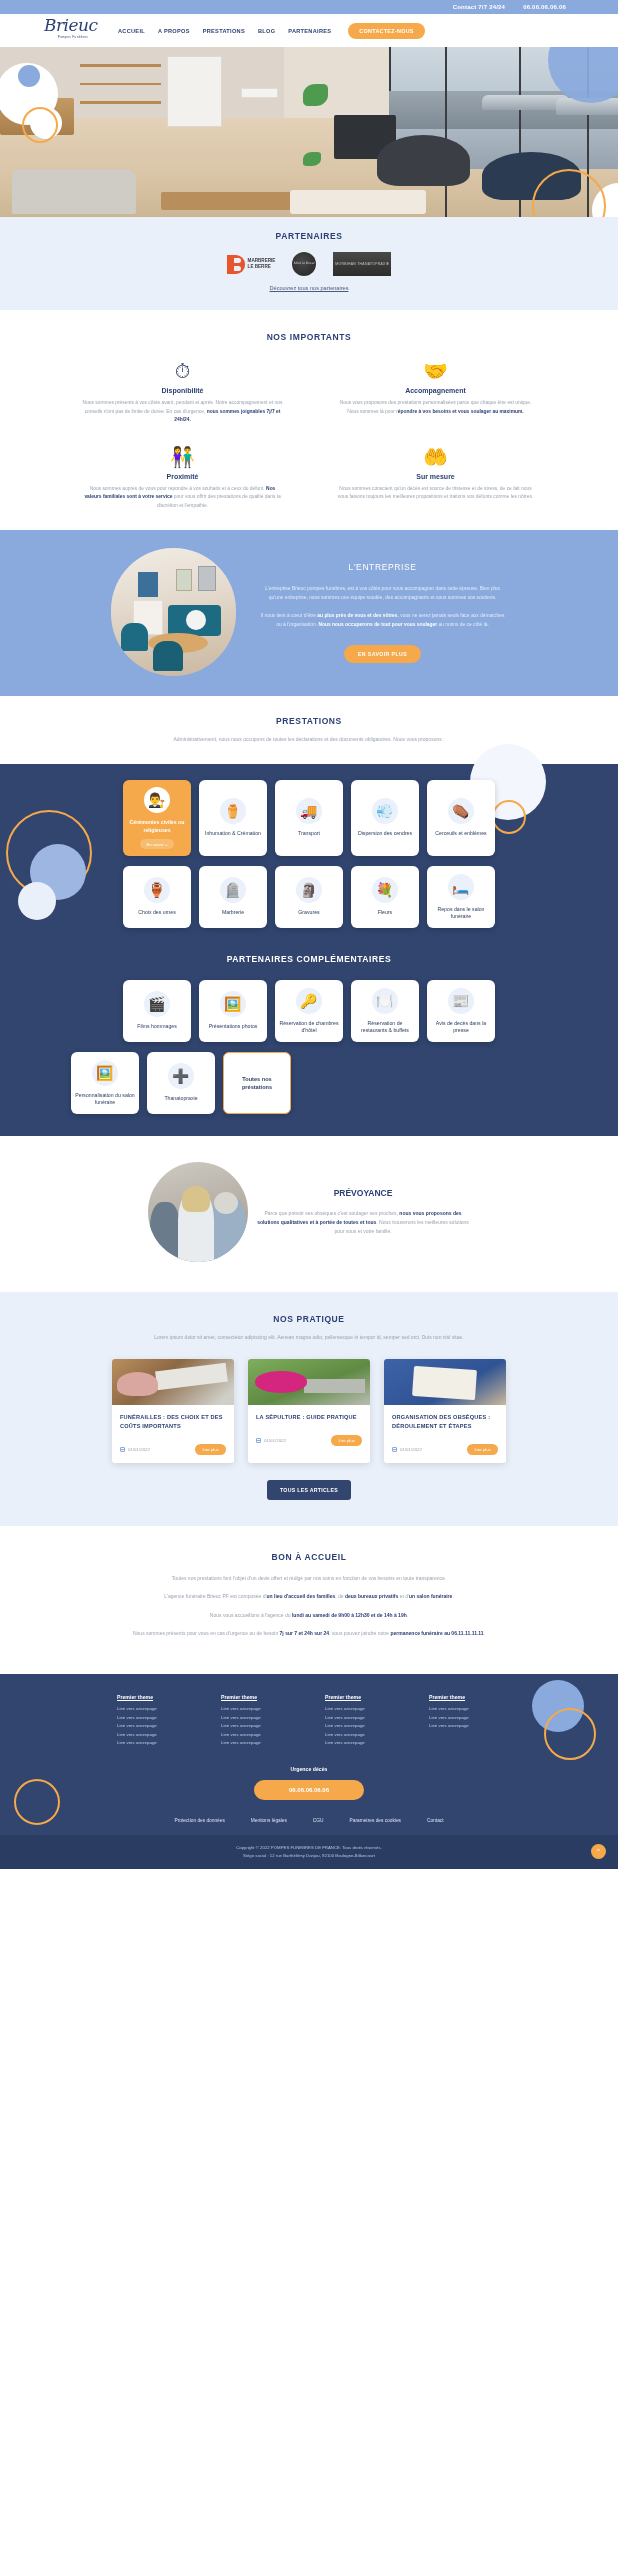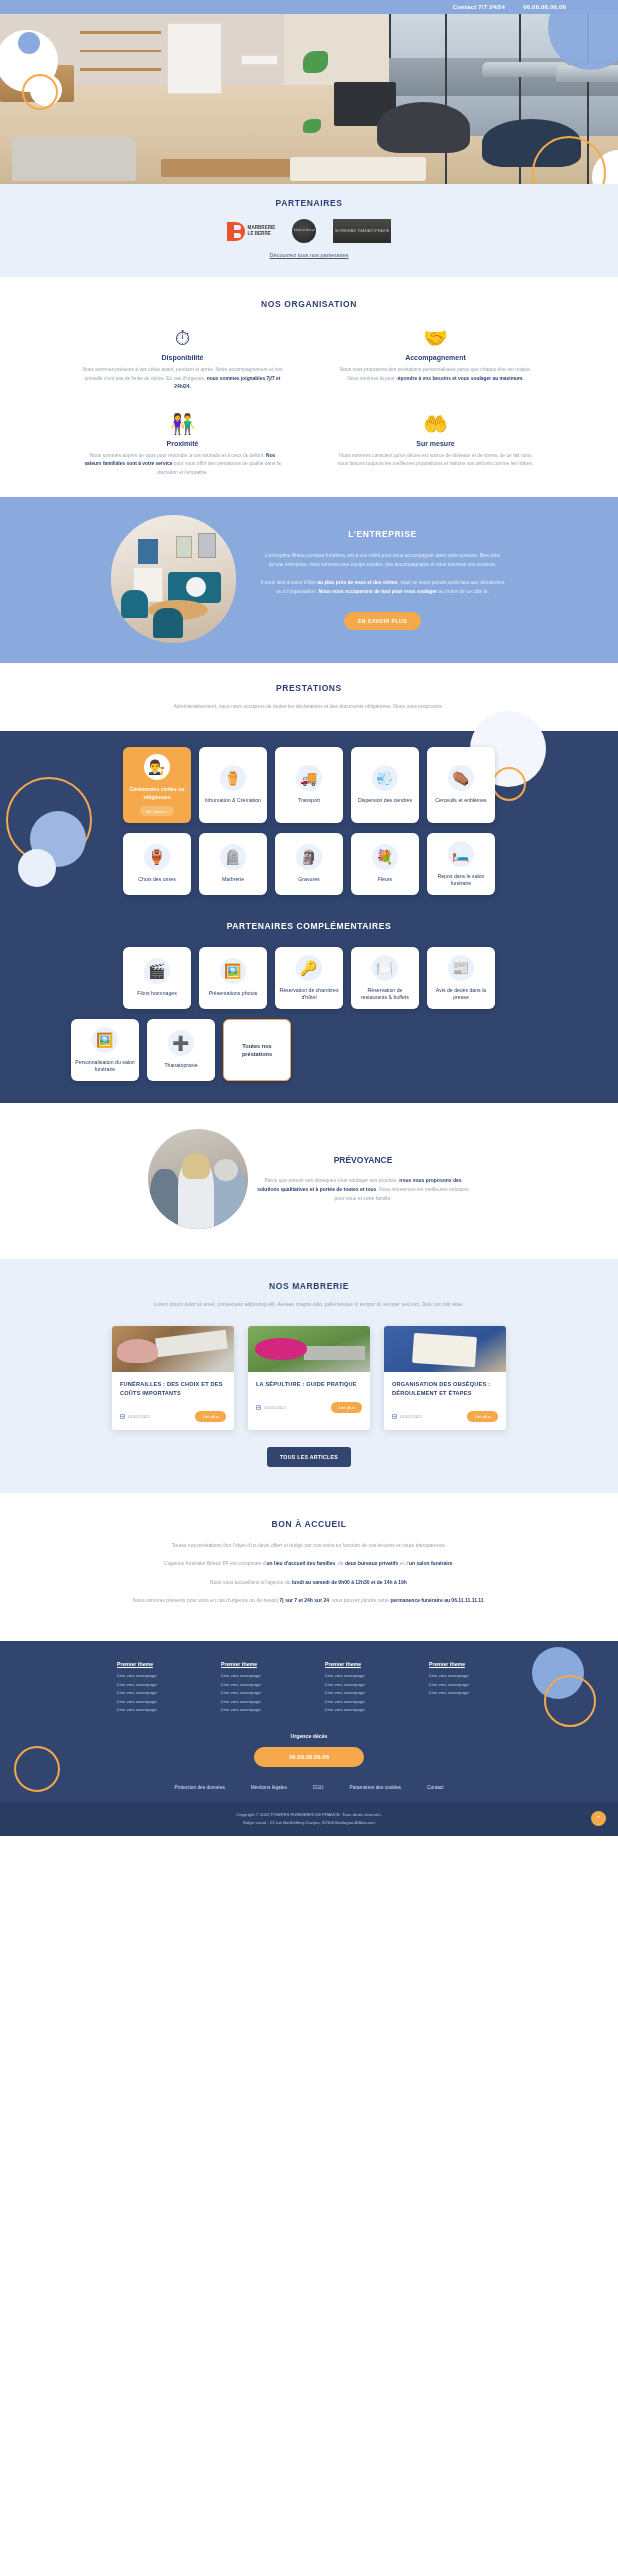--- a/index.html
+++ b/index.html
@@ -218,21 +218,21 @@
   .ent-sofa { left:46%; top:44%; width:42%; height:24%; background:#1d6b82; border-radius:4px; }
   .ent-chair1 { left:8%; top:58%; width:22%; height:22%; background:#1d6b82; border-radius:40% 40% 10% 10%; }
   .ent-chair2 { left:34%; top:72%; width:24%; height:24%; background:#1a5f74; border-radius:40% 40% 10% 10%; }
   .ent-table { left:30%; top:66%; width:48%; height:16%; background:#d8a86a; border-radius:50%; }
   .ent-cab { left:18%; top:40%; width:24%; height:28%; background:#f4f1ec; border:1px solid #e2ddd5; }
   .ent-art1 { left:52%; top:16%; width:13%; height:17%; background:#cfd8c8; border:1px solid #b6a98f; }
   .ent-art2 { left:70%; top:14%; width:14%; height:19%; background:#bfc3c7; border:1px solid #9a9ea2; }
   .ent-art3 { left:22%; top:18%; width:16%; height:20%; background:#3c6f99; }
   .ent-flowers { left:60%; top:48%; width:16%; height:16%; background:#f3f3f3; border-radius:50%; }
   .ent-text { width: 250px; color:#ffffff; text-align:center; padding-top: 14px; }
-  .ent-title { font-size: 8.5px; font-weight:bold; letter-spacing:.6px; margin-bottom: 13px; }
+  .ent-title { font-size: 8.5px; font-weight:normal; letter-spacing:.6px; margin-bottom: 13px; }
   .ent-p { font-size: 4.9px; line-height: 1.8; color:#e3ecf9; margin-bottom: 9px; }
   .ent-p b { color:#ffffff; }
   .ent-btn {
     margin-top: 6px;
     background:#f5a94a; color:#fff; border:none; border-radius:20px;
     font-size:5.2px; font-weight:bold; letter-spacing:.4px;
     padding: 6px 14px; cursor:pointer;
   }
 
   
@@ -419,20 +419,34 @@
 </head>
 <body>
 
 <div class="page">
 
   <div class="topbar">
     <span>Contact 7/7 24/24</span>
     <span>06.06.06.06.06</span>
   </div>
 
+  <div class="header">
+    <div class="logo">
+      <div class="logo-script">Brieuc</div>
+      <div class="logo-sub">Pompes Funèbres</div>
+    </div>
+    <nav class="nav">
+      <a>ACCUEIL</a>
+      <a>A PROPOS</a>
+      <a>PRESTATIONS</a>
+      <a>BLOG</a>
+      <a>PARTENAIRES</a>
+    </nav>
+    <button class="cta-btn">CONTACTEZ-NOUS</button>
+  </div>
 
   <div class="hero">
     <div class="hero-photo">
       <div class="hp wall-left"></div>
       <div class="hp wall-right"></div>
       <div class="hp floor"></div>
       <div class="hp window-wall"></div>
       <div class="hp street"></div>
       <div class="hp win-mullion" style="left:72%"></div>
       <div class="hp win-mullion" style="left:84%"></div>
@@ -478,21 +492,21 @@
           <div>LE BERRE</div>
         </div>
       </div>
       <div class="plogo-2">Mick le Breuc</div>
       <div class="plogo-3">MORBIHAN THANATOPRAXIE</div>
     </div>
     <a class="partner-link">Découvrez  tous nos partenaires</a>
   </section>
 
   <section class="engagements">
-    <div class="sec-title">NOS ORGANISATION</div>
+    <div class="sec-title">NOS IMPORTANTS</div>
     <div class="eng-grid">
 
       <div class="eng-item">
         <div class="eng-icon">⏱</div>
         <div class="eng-name">Disponibilité</div>
         <div class="eng-desc"><span>Nous sommes présents à vos côtés avant, pendant et après. Notre accompagnement et nos conseils n'ont pas de limite de durée. En cas d'urgence, </span><b>nous sommes joignables 7j/7 et 24h/24.</b><span></span></div>
       </div>
 
       <div class="eng-item">
         <div class="eng-icon">🤝</div>
@@ -644,21 +658,21 @@
       <div class="pf pp-person2"></div>
       <div class="pf pp-hair"></div>
     </div>
     <div class="prev-text">
       <div class="prev-title">PRÉVOYANCE</div>
       <div class="prev-p"><span>Parce que prévoir ses obsèques c'est soulager ses proches, </span><b>nous vous proposons des solutions qualitatives et à portée de toutes et tous</b><span>. Nous trouverons les meilleures solutions pour vous et votre famille.</span></div>
     </div>
   </section>
 
   <section class="articles">
-    <div class="sec-title">NOS MARBRERIE</div>
+    <div class="sec-title">NOS PRATIQUE</div>
     <div class="art-sub">Lorem ipsum dolor sit amet, consectetur adipiscing elit. Aenean magna odio, pellentesque in tempor id, semper sed orci. Duis non nisl vitae.</div>
     <div class="art-grid">
 
       <div class="art-card">
         <div class="art-img art-img-1"></div>
         <div class="art-body">
           <div class="art-title">FUNÉRAILLES : DES CHOIX ET DES COÛTS IMPORTANTS</div>
         </div>
         <div class="art-foot">
           <span class="art-date">

